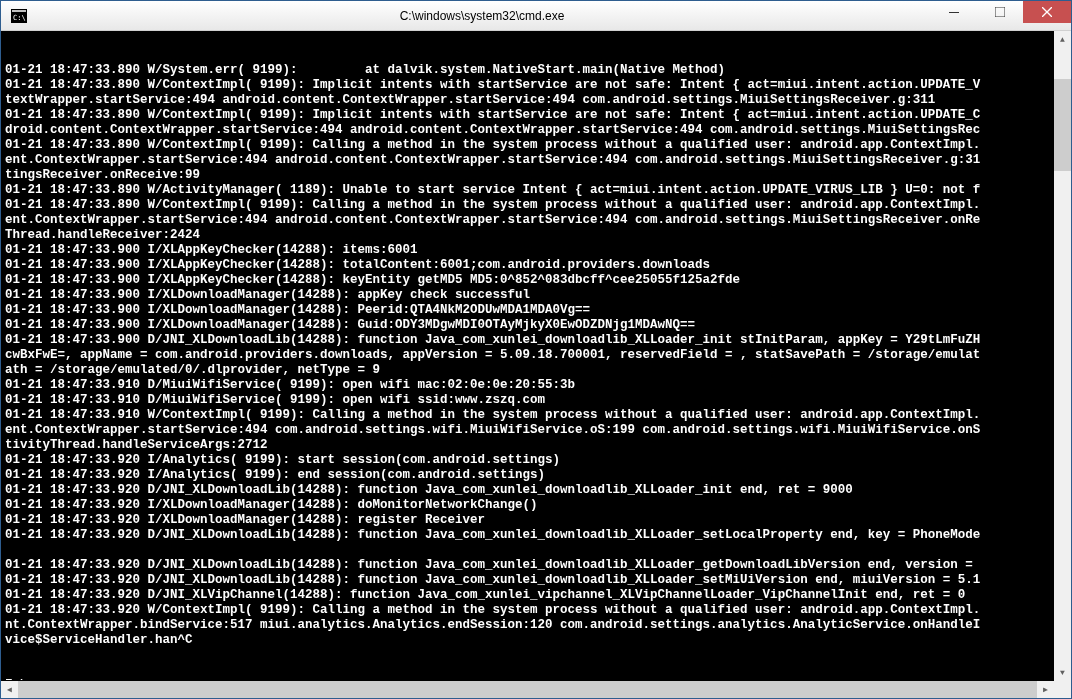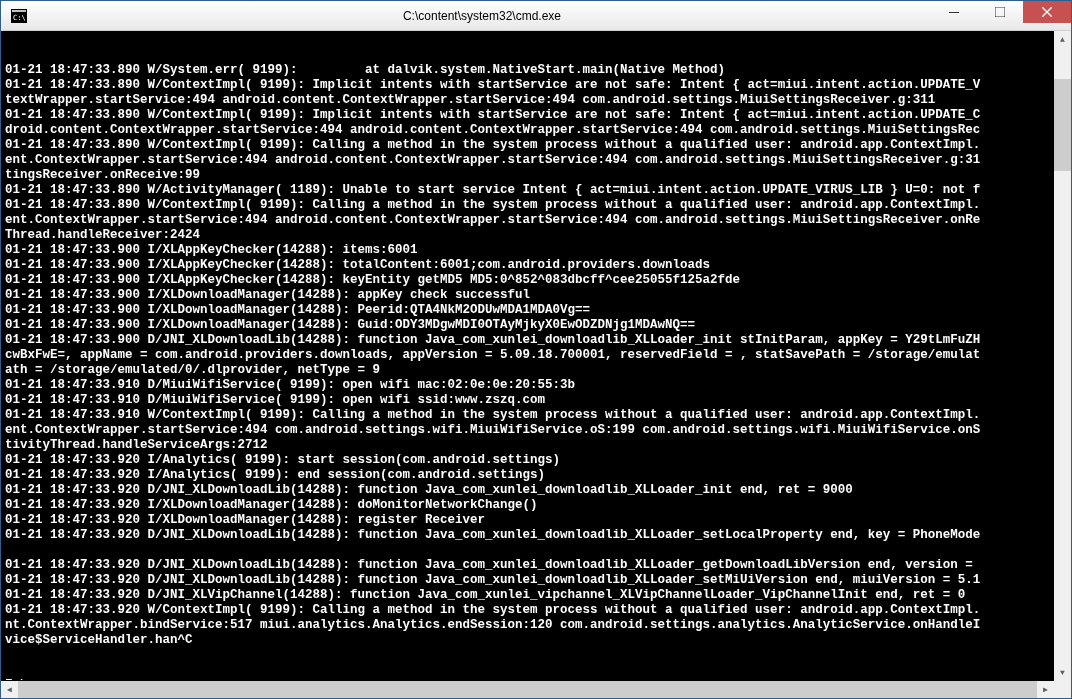--- a/index.html
+++ b/index.html
@@ -162,21 +162,21 @@
 
 <div class="window">
   <div class="titlebar">
     <div class="titlebar-icon">
       <svg viewBox="0 0 16 14">
         <rect x="0" y="0" width="16" height="14" fill="#000000"></rect>
         <rect x="1" y="1" width="14" height="2" fill="#c0c0c0"></rect>
         <text x="2" y="11" fill="#ffffff" font-size="7" font-family="monospace">C:\</text>
       </svg>
     </div>
-    <div class="titlebar-title">C:\content\system32\cmd.exe</div>
+    <div class="titlebar-title">C:\windows\system32\cmd.exe</div>
     <div class="titlebar-controls">
       <button class="titlebar-btn">
         <svg width="10" height="10" viewBox="0 0 10 10">
             <rect x="0" y="5" width="10" height="1" fill="#333"></rect>
           </svg>
       </button>
       <button class="titlebar-btn">
         <svg width="10" height="10" viewBox="0 0 10 10">
             <rect x="0" y="0" width="10" height="10" fill="none" stroke="#333" stroke-width="1"></rect>
           </svg>

